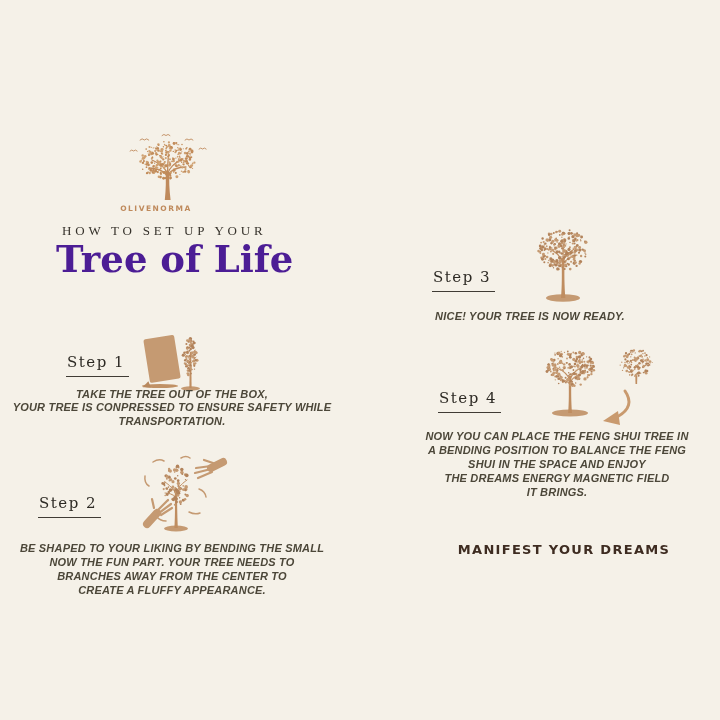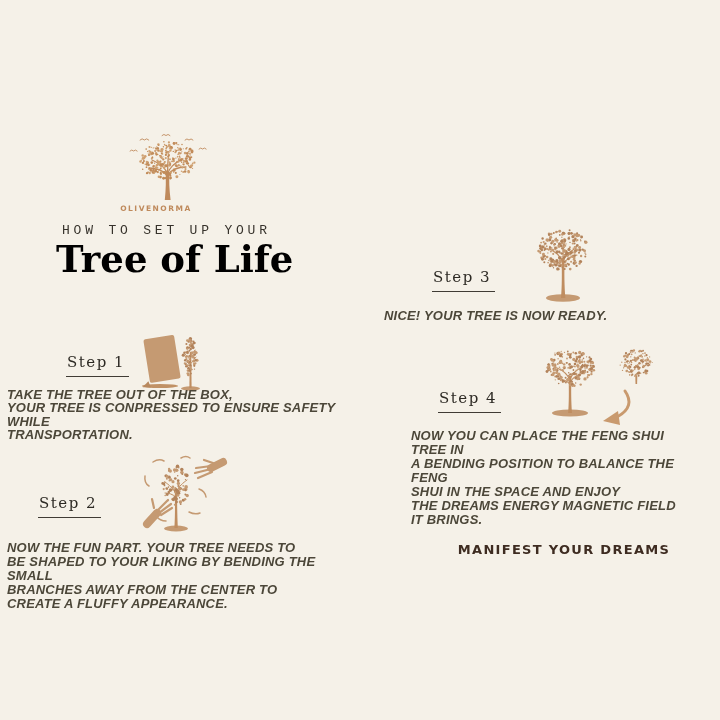--- a/index.html
+++ b/index.html
@@ -12,41 +12,42 @@
   .abs{position:absolute;}
   
   .brand-name{
     left:108px;top:204px;width:96px;text-align:center;
     font-family:"DejaVu Sans",sans-serif;font-weight:bold;
     font-size:7.5px;letter-spacing:1.5px;color:#bf8a5c;
   }
   
   .kicker{
     left:62px;top:223px;
-    font-family:Liberation Mono, monospace;font-size:13px;
+    font-family:Liberation Serif, serif;font-size:13px;
     letter-spacing:3.8px;color:#36322b;
   }
   .title{
     left:56px;top:236px;margin:0;
     font-family:"DejaVu Serif",serif;font-weight:600;
-    font-size:37px;line-height:46px;color:#000000;
+    font-size:37px;line-height:46px;color:#4c1d95;
   }
   
   .step-label{
     display:inline-block;
     font-family:"DejaVu Serif",serif;font-size:15px;
     letter-spacing:1.5px;color:#2d2a24;
     border-bottom:1.5px solid #403c35;
     padding:0 4px 5px 1px;
   }
   
   .step-text{
+    text-align:center;
     font-family:"Liberation Sans",sans-serif;
     font-style:italic;font-weight:bold;
-    font-size:13px;letter-spacing:0.2px;color:#4c4739;
+    font-size:11px;letter-spacing:0.2px;color:#4c4739;
   }
   .lh13 div{line-height:13.3px;}
   .lh14 div{line-height:14px;}
   
   .tagline{
     left:418px;top:542px;width:292px;text-align:center;
     font-family:"DejaVu Sans",sans-serif;font-weight:bold;
     font-size:13px;letter-spacing:1.3px;color:#3e2c21;
   }
   svg{display:block;overflow:visible;}
@@ -552,22 +553,22 @@
         <circle cx="52.2" cy="28.7" r="1.35" fill="#b2835b"></circle>
         <circle cx="59.1" cy="47.2" r="1.24" fill="#c59a72"></circle>
         <circle cx="52.1" cy="43.4" r="1.30" fill="#c59a72"></circle>
         <circle cx="48.8" cy="45.6" r="1.56" fill="#b2835b"></circle>
         <circle cx="51.7" cy="23.8" r="0.75" fill="#b2835b"></circle>
         <circle cx="55.9" cy="20.2" r="1.27" fill="#c59a72"></circle>
         <circle cx="50.7" cy="18.3" r="1.77" fill="#c59a72"></circle>
         <circle cx="60.1" cy="34.9" r="1.84" fill="#c59a72"></circle>
       </svg>
     <div class="abs step-text lh14" style="left:7px;top:541px;width:330px;">
+      <div>BE SHAPED TO YOUR LIKING BY BENDING THE SMALL</div>
       <div>NOW THE FUN PART. YOUR TREE NEEDS TO</div>
-      <div>BE SHAPED TO YOUR LIKING BY BENDING THE SMALL</div>
       <div>BRANCHES AWAY FROM THE CENTER TO</div>
       <div>CREATE A FLUFFY APPEARANCE.</div>
     </div>
   </section>
 
   <section>
     <div class="abs" style="left:432px;top:268px;">
       <span class="step-label">Step 3</span>
     </div>
     <svg id="illus3" class="abs" style="left:527px;top:224px;" width="72" height="82" viewBox="0 0 72 82">

